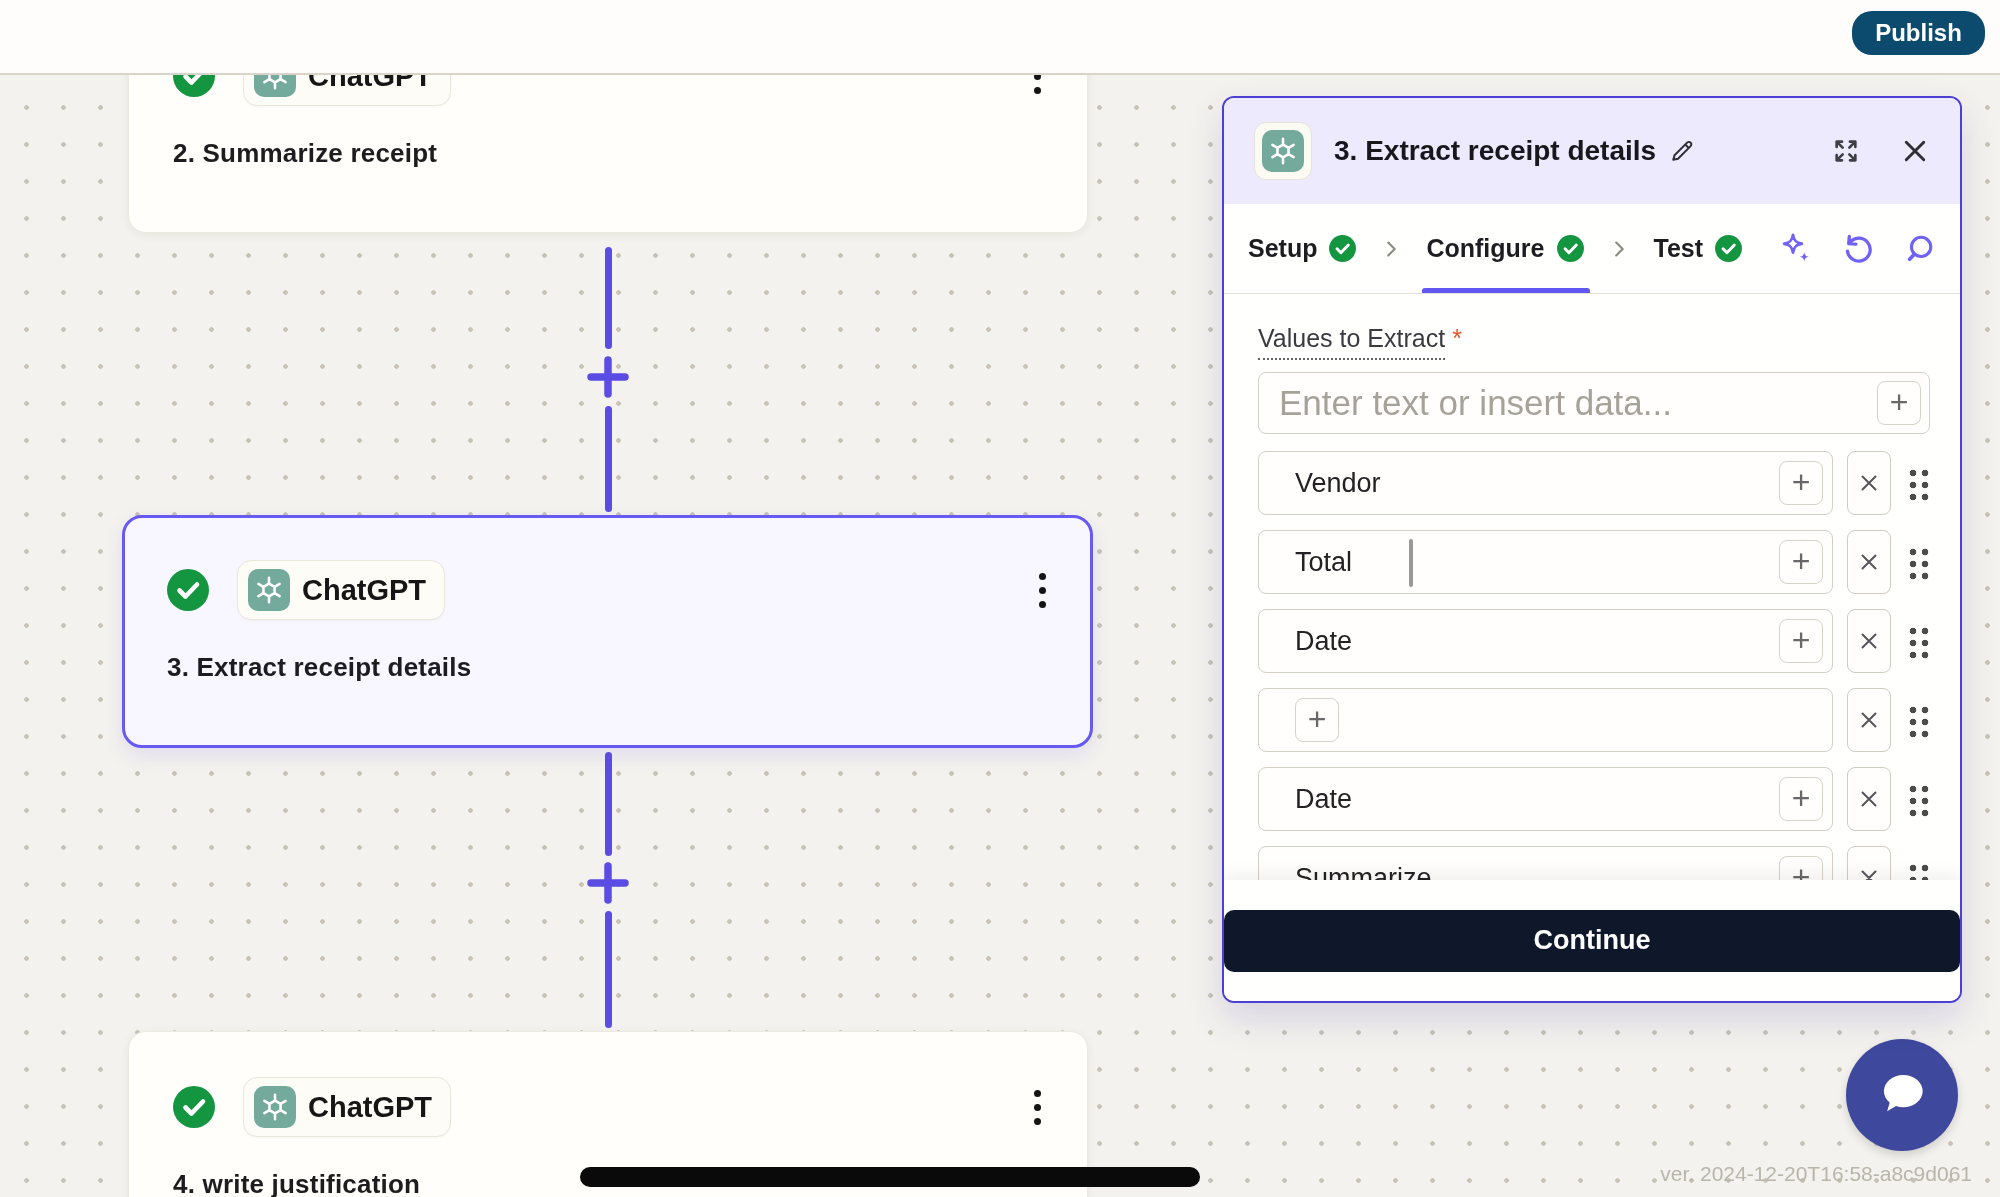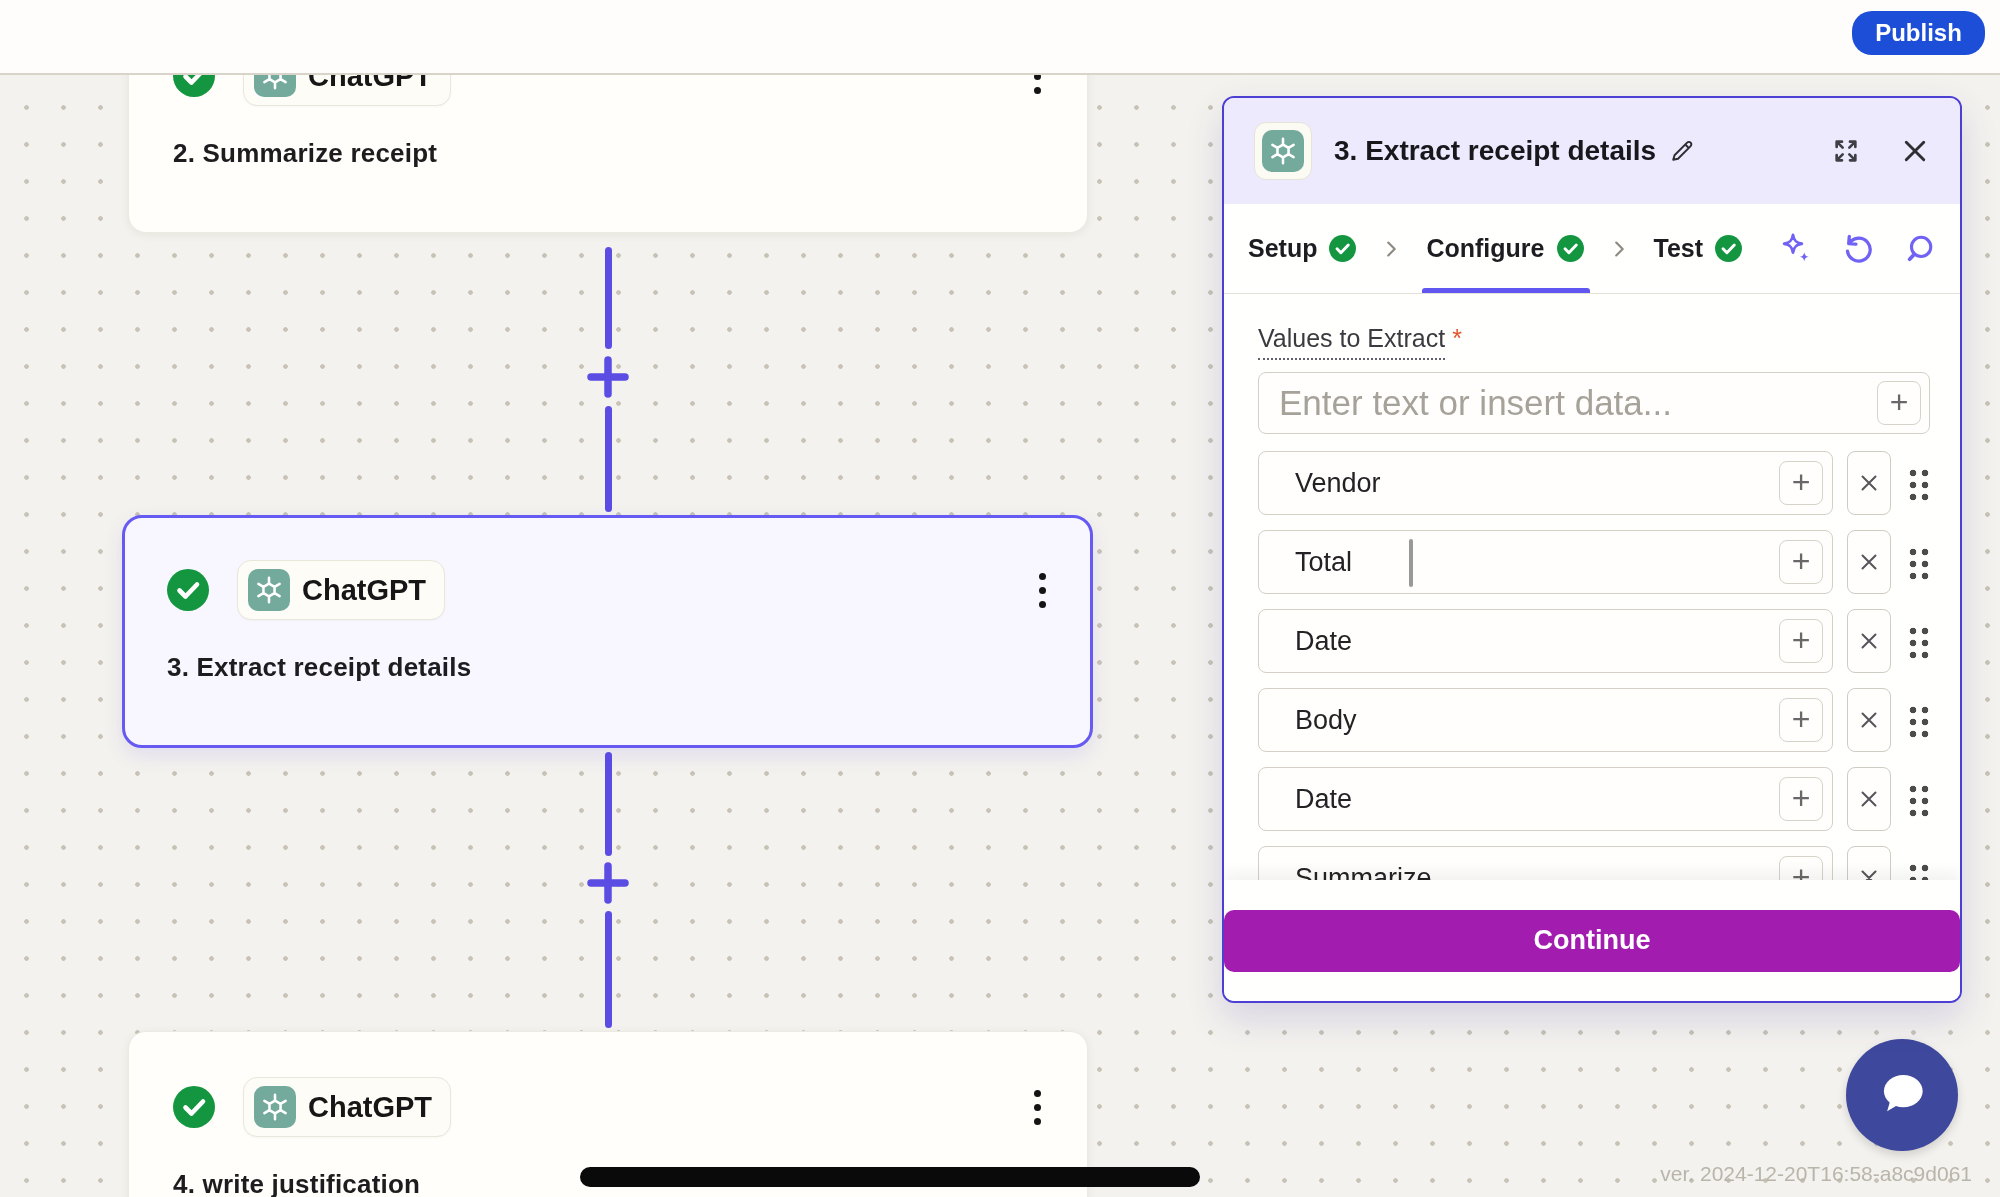--- a/index.html
+++ b/index.html
@@ -8,21 +8,21 @@
 
   
   .canvas{position:absolute;left:0;top:73px;right:0;bottom:0;background:#f4f2ee;
     background-image:radial-gradient(circle,#c8c3b6 2px,transparent 2.6px);
     background-size:37px 37px;background-position:8px 16px;}
 
   
   .topbar{position:absolute;left:0;top:0;width:2000px;height:73px;background:#fefdfb;
     border-bottom:2px solid #d8d4c9;z-index:40;}
   .publish-btn{position:absolute;right:15px;top:11px;width:133px;height:44px;border:none;
-    background:#1d4ed8;color:#fff;font-family:inherit;font-size:24px;font-weight:700;
+    background:#0c4a6e;color:#fff;font-family:inherit;font-size:24px;font-weight:700;
     border-radius:20px;cursor:pointer;}
 
   
   .card{position:absolute;left:128px;width:960px;background:#fffefa;border:1px solid #eceae1;
     border-radius:18px;box-shadow:0 2px 8px rgba(90,80,50,.08);padding:45px 36px 0 44px;
     box-sizing:border-box;z-index:5;}
   .card.selected{left:122px;width:971px;background:#f8f7ff;border:3.5px solid #675af3;
     border-radius:20px;box-shadow:0 8px 20px rgba(90,76,232,.12);padding:42px 34px 0 42px;}
   .card-head{display:flex;align-items:center;}
   .check-badge{width:42px;height:42px;flex:0 0 42px;}
@@ -95,21 +95,21 @@
     display:flex;align-items:center;padding:0 9px 0 36px;box-sizing:border-box;position:relative;}
   .vtext{flex:1;font-size:27px;color:#232325;}
   .caret{position:absolute;left:150px;top:8px;width:4px;height:48px;background:#99999a;border-radius:2px;}
   .xbtn{margin-left:14px;width:44px;height:64px;flex:0 0 44px;border:1.5px solid #cfccc2;border-radius:8px;
     background:#fffefc;display:flex;align-items:center;justify-content:center;cursor:pointer;box-sizing:border-box;}
   .drag{margin-left:16px;width:23px;height:35px;flex:0 0 23px;cursor:grab;
     background-image:radial-gradient(circle,#4c4c4c 3px,transparent 3.6px);
     background-size:12px 12px;background-position:0 1px;}
   .p-footer{flex:0 0 121px;background:#fffffd;display:flex;align-items:center;justify-content:center;
     box-shadow:0 -8px 14px rgba(0,0,0,.05);z-index:2;}
-  .continue-btn{width:744px;height:62px;border:none;border-radius:10px;background:#a21caf;color:#fff;
+  .continue-btn{width:744px;height:62px;border:none;border-radius:10px;background:#0f172a;color:#fff;
     font-family:inherit;font-size:27px;font-weight:700;cursor:pointer;}
 </style>
 </head>
 <body>
 
 <div class="stage">
 
   <div class="canvas"></div>
 
   <div class="conn-seg" style="top:247px;height:102px;"></div>
@@ -351,21 +351,20 @@
           <span class="xbtn">
             <svg width="24" height="24" viewBox="0 0 24 24">
               <path d="M5.5 5.5 L18.5 18.5 M18.5 5.5 L5.5 18.5" stroke="#55555a" stroke-width="2" stroke-linecap="round"></path>
               </svg>
           </span>
           <span class="drag"></span>
         </div>
 
         <div class="vrow">
           <span class="vbox">
-            <span class="vtext">Body</span>
             <span class="sq-plus">+</span>
           </span>
           <span class="xbtn">
             <svg width="24" height="24" viewBox="0 0 24 24">
               <path d="M5.5 5.5 L18.5 18.5 M18.5 5.5 L5.5 18.5" stroke="#55555a" stroke-width="2" stroke-linecap="round"></path>
               </svg>
           </span>
           <span class="drag"></span>
         </div>
 

